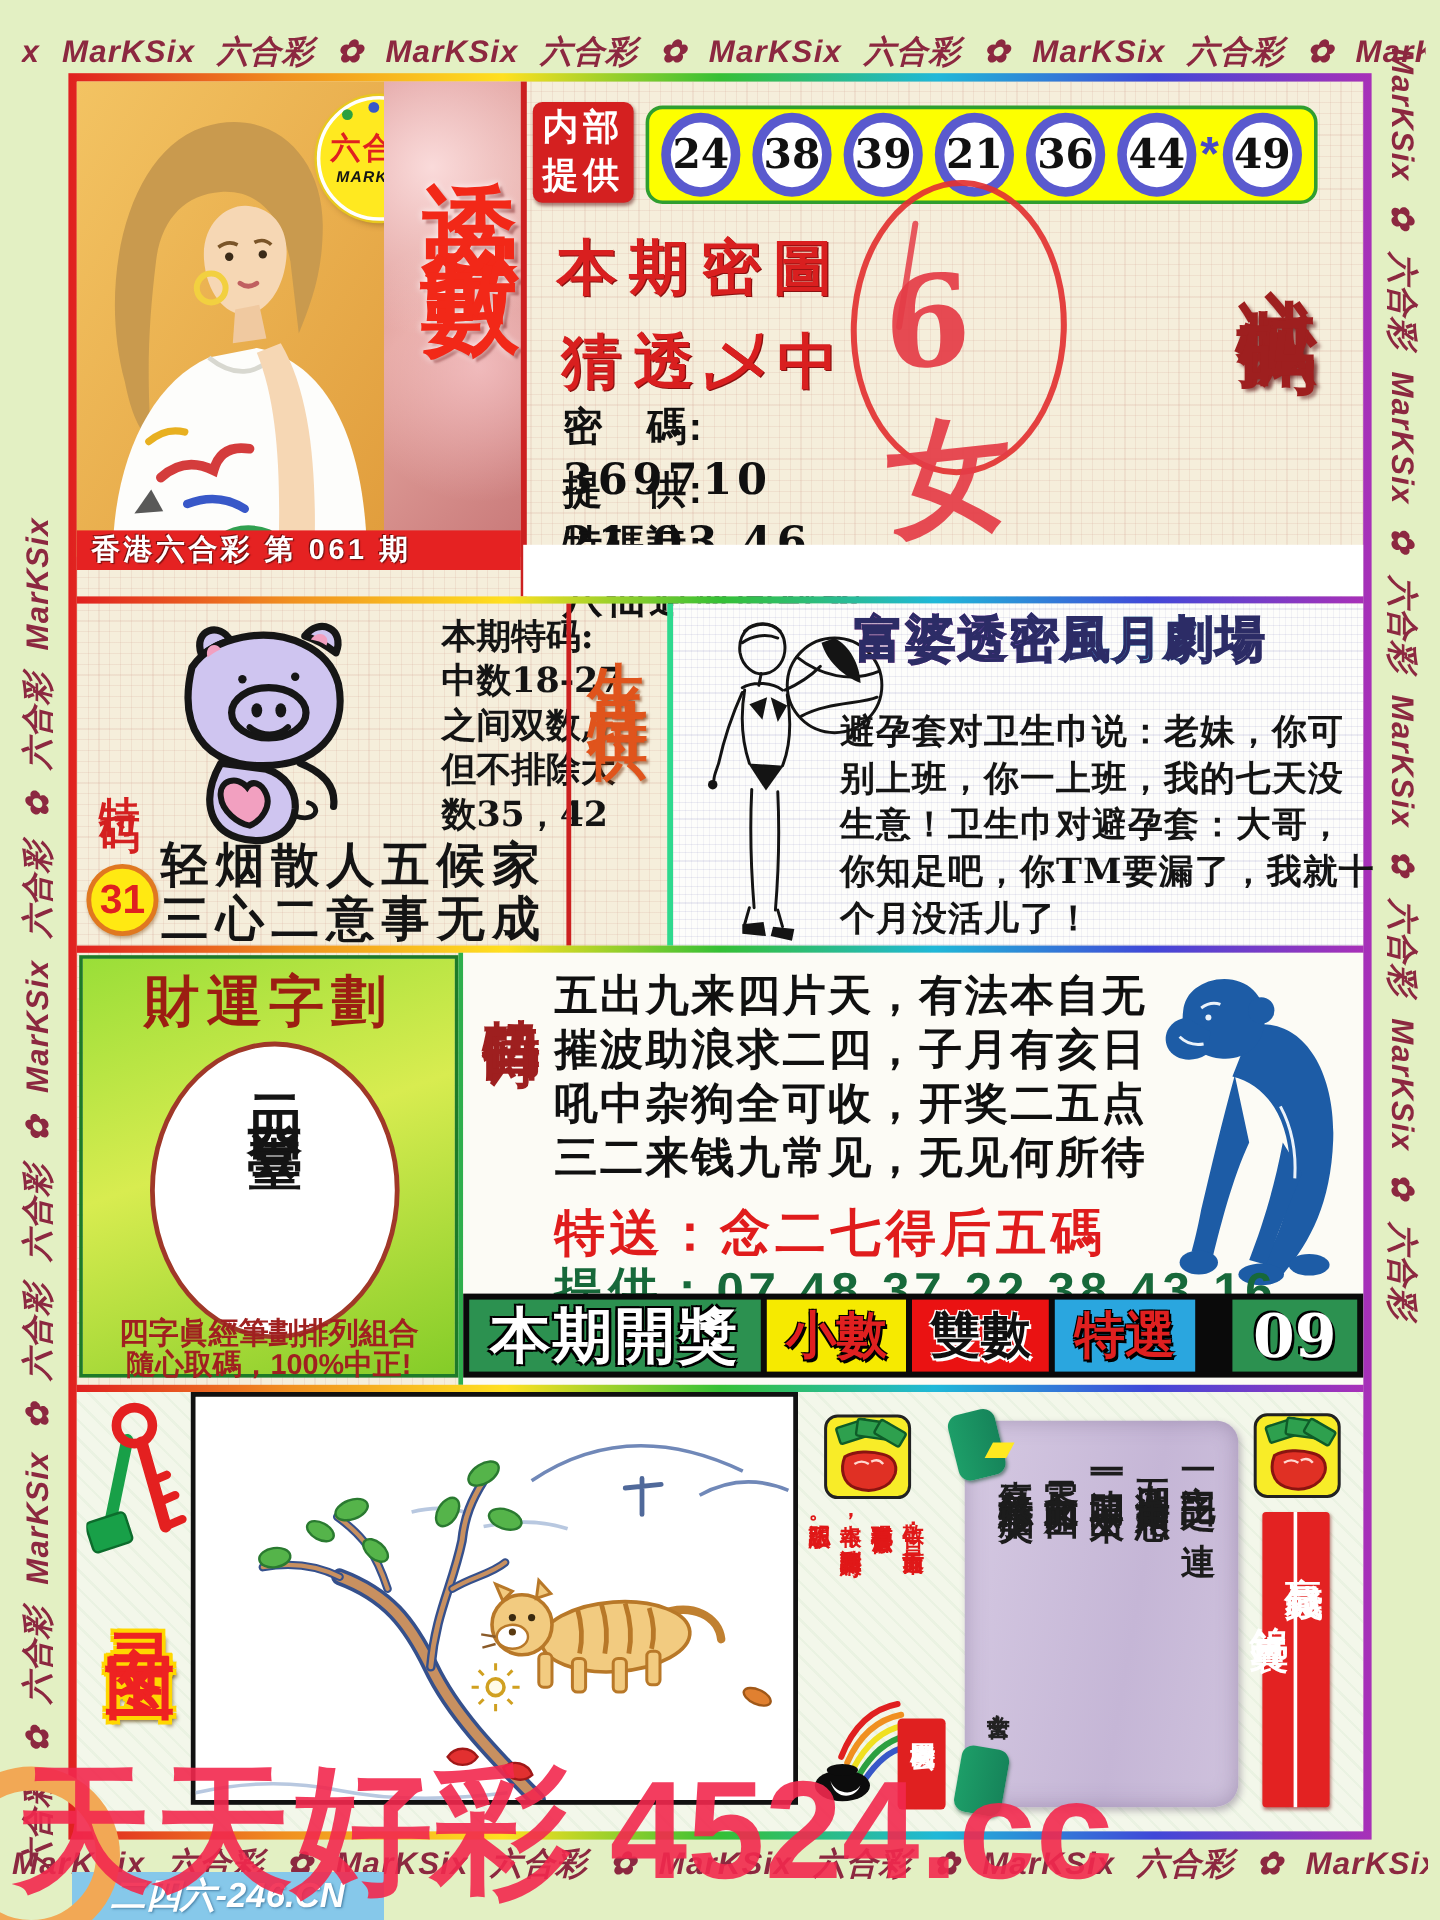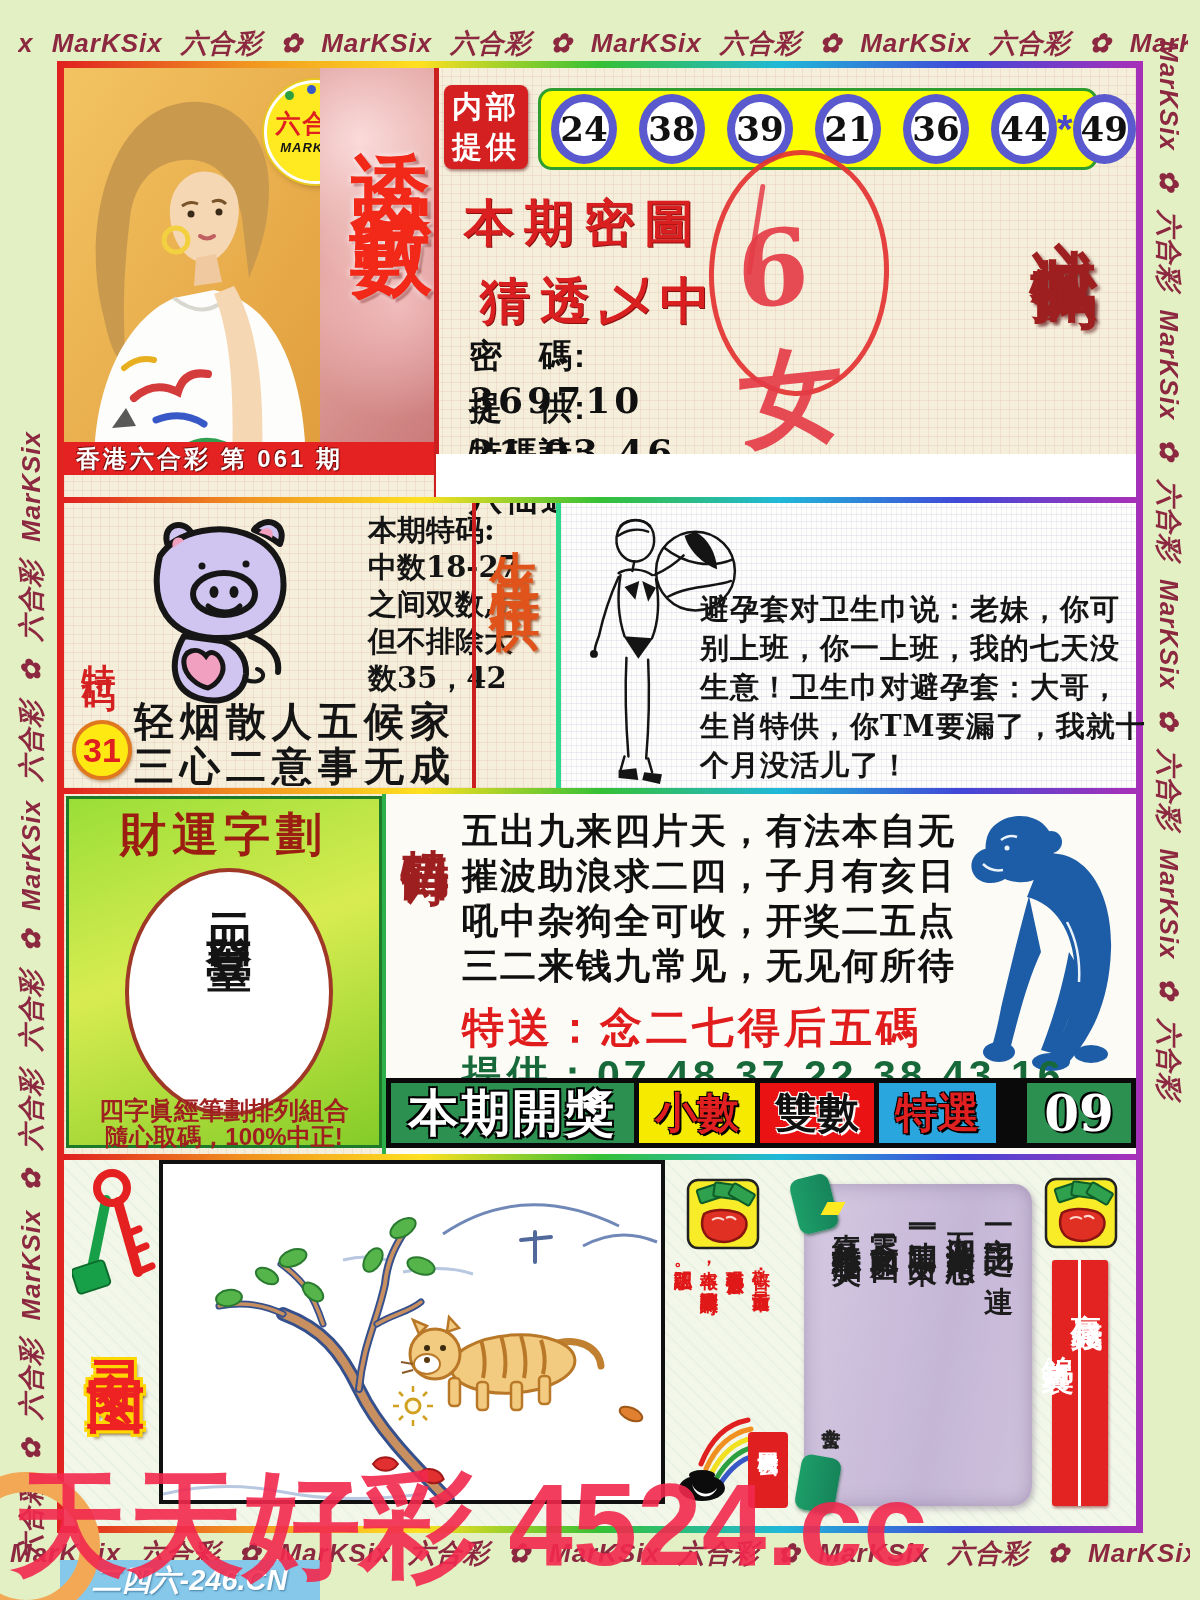--- a/index.html
+++ b/index.html
@@ -216,33 +216,33 @@
     </div>
 
     <div class="abs pink-strip">
       <div class="abs tou-mi-shu">透密數</div>
     </div>
     <div class="abs issue-bar">香港六合彩 第 061 期</div>
     <div class="abs red-vline" style="left:370px;top:0;width:5px;height:429px;"></div>
 
     <div class="abs stamp">内部提供</div>
     <div class="abs balls-bar">
-      <div style="display:flex;gap:22px;align-items:flex-end;">
+      <div style="display:flex;gap:10px;align-items:flex-end;">
           <div class="ball">24</div>
           <div class="ball">38</div>
           <div class="ball">39</div>
           <div class="ball">21</div>
           <div class="ball">36</div>
           <div class="ball">44</div>
         </div>
       <span class="star">*</span>
       <div class="ball">49</div>
     </div>
     <div class="abs caption-red" style="left:400px;top:122px;">本期密圖</div>
-    <div class="abs caption-red" style="left:416px;top:200px;">猜透乄中</div>
+    <div class="abs caption-red" style="left:404px;top:200px;">猜透乄中</div>
     <div class="abs seal">
       <div class="abs seal-stroke"></div>
       <div class="abs seal-text">6女</div>
     </div>
     <div class="abs info-row" style="top:266px;">
       <span class="info-label">密　碼:</span>
       <span class="info-value">369710</span>
     </div>
     <div class="abs info-row" style="top:318px;">
       <span class="info-label">提　供:</span>
@@ -309,25 +309,26 @@
         <path d="M96,38 C116,54 142,60 166,50 M100,88 C122,76 150,78 164,72"></path>
         <path d="M58,150 C56,190 58,225 60,250 M80,152 C82,195 80,228 78,252"></path>
         <path d="M56,250 l-4,14 M80,252 l4,14"></path>
       </g>
       <path d="M128,22 C141,29 149,44 150,60 C136,55 121,41 117,26 Z" fill="#141414"></path>
       <path d="M56,78 L71,72 L67,91 Z M74,72 L88,79 L80,93 Z" fill="#141414"></path>
       <path d="M55,128 L85,130 L70,151 Z" fill="#141414"></path>
       <path d="M50,264 l18,-2 l2,12 l-20,-2 Z M76,266 l18,2 l-2,10 l-18,-4 Z" fill="#141414"></path>
       <circle cx="25" cy="146" r="4" fill="#141414"></circle>
     </svg>
+    <div class="abs joke-title">富婆透密風月劇場</div>
     <div class="abs joke-lines">
         <div class="joke-line">避孕套对卫生巾说：老妹，你可</div>
         <div class="joke-line">别上班，你一上班，我的七天没</div>
         <div class="joke-line">生意！卫生巾对避孕套：大哥，</div>
-        <div class="joke-line">生肖特供，你TM要漏了，我就十</div>
+        <div class="joke-line">你知足吧，你TM要漏了，我就十</div>
         <div class="joke-line">个月没活儿了！</div>
       </div>
 
     <div class="abs rainbow-sep" style="top:720px;"></div>
 
     <div class="abs fortune"></div>
     <div class="abs fortune-title">財運字劃</div>
     <div class="abs fortune-oval"></div>
     <div class="abs fortune-oval-text">二四登臺</div>
     <div class="abs fortune-footer" style="top:1026px;font-size:25px;">四字眞經筆劃排列組合</div>

